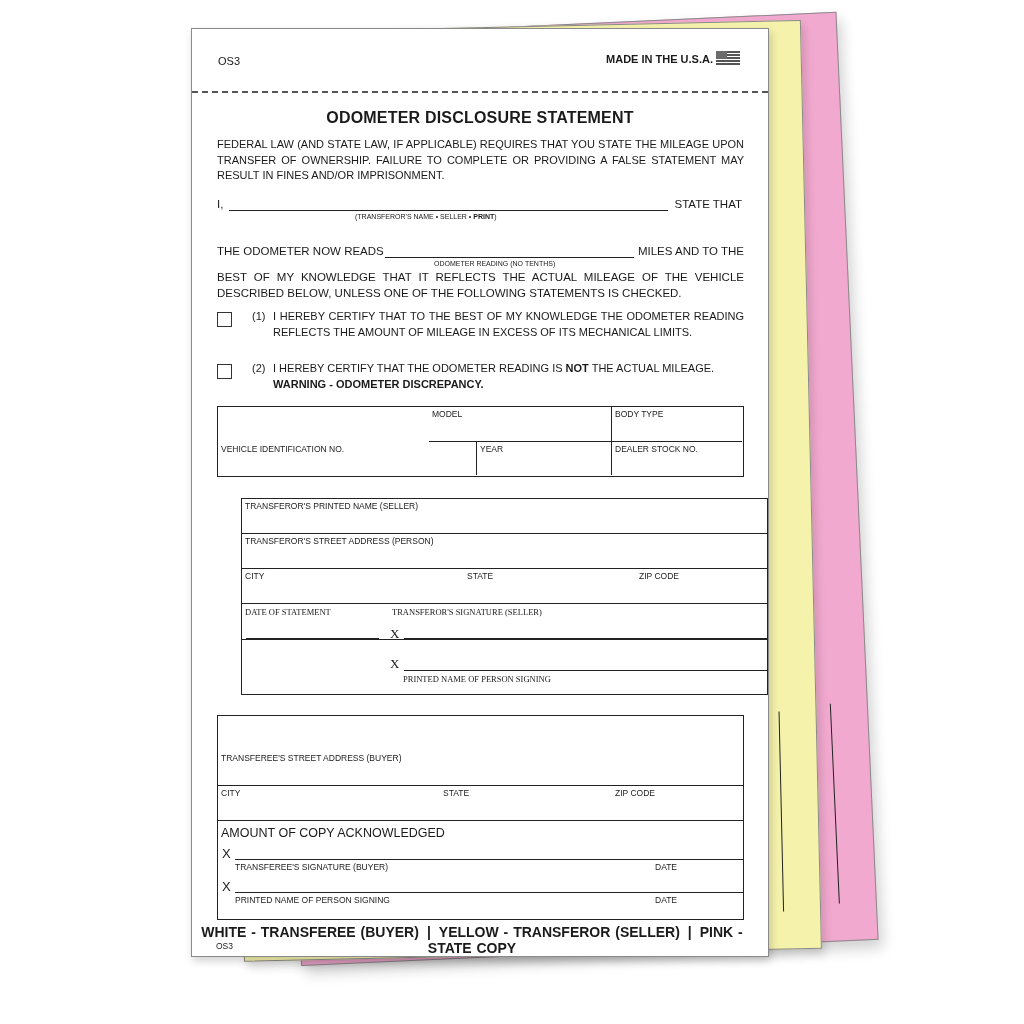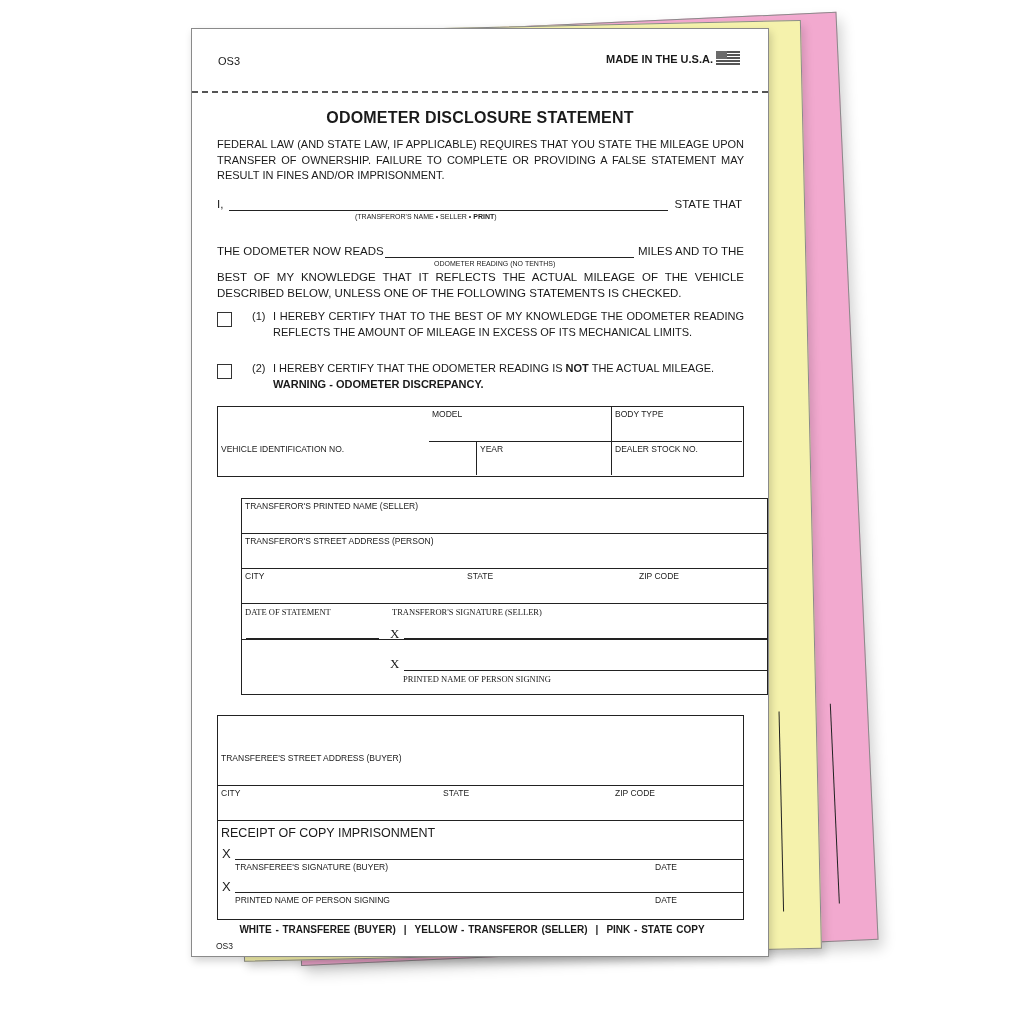--- a/index.html
+++ b/index.html
@@ -52,21 +52,21 @@
     .stmt { font-size: 11px; line-height: 15.5px; text-align: justify; }
     .grid-box { position: absolute; left: 25px; width: 527px; border: 1.5px solid #222; box-sizing: border-box; }
     .cell { position: absolute; border-right: 1px solid #222; border-bottom: 1px solid #222; box-sizing: border-box; font-size: 8.5px; padding: 2px 3px; }
     .cell.lastcol { border-right: none; }
     .cell.lastrow { border-bottom: none; }
     .row { position: absolute; left: 0; right: 0; border-bottom: 1px solid #222; box-sizing: border-box; font-size: 8.5px; }
     .row.last { border-bottom: none; }
     .lbl { position: absolute; font-size: 8.5px; white-space: nowrap; }
     .xmark { position: absolute; font-size: 13px; }
     .big-lbl { position: absolute; font-size: 12.5px; white-space: nowrap; }
-    .copy-legend { left: 0; right: 16px; top: 895px; text-align: center; font-size: 10px; font-weight: bold; word-spacing: 1px; }
+    .copy-legend { left: 0; right: 16px; top: 895px; text-align: center; font-size: 14px; font-weight: bold; word-spacing: 1px; }
     .copy-legend .sep { margin: 0 8px; }
     .code-bottom { left: 24px; top: 912px; font-size: 8.5px; }
   </style>
 </head>
 <body>
 
 <div class="sheet sheet-pink">
   <div class="under-box-edge"></div>
   <span class="under-label">OS3</span>
 </div>
@@ -157,21 +157,21 @@
   <div class="grid-box" style="top:686px;height:205px;">
     <div class="row" style="top:35px;height:35px;">
       <span class="lbl" style="left:3px;top:2px;">TRANSFEREE'S STREET ADDRESS (BUYER)</span>
     </div>
     <div class="row" style="top:70px;height:35px;">
       <span class="lbl" style="left:3px;top:2px;">CITY</span>
       <span class="lbl" style="left:225px;top:2px;">STATE</span>
       <span class="lbl" style="left:397px;top:2px;">ZIP CODE</span>
     </div>
     <div class="row last" style="top:105px;height:97px;">
-      <span class="big-lbl" style="left:3px;top:5px;">RECEIPT OF COPY IMPRISONMENT</span>
+      <span class="big-lbl" style="left:3px;top:5px;">AMOUNT OF COPY ACKNOWLEDGED</span>
       <span class="xmark" style="left:4px;top:25px;">X</span>
       <div class="fill-line" style="left:17px;right:0;top:38px;"></div>
       <span class="lbl" style="left:17px;top:41px;">TRANSFEREE'S SIGNATURE (BUYER)</span>
       <span class="lbl" style="left:437px;top:41px;">DATE</span>
       <span class="xmark" style="left:4px;top:58px;">X</span>
       <div class="fill-line" style="left:17px;right:0;top:71px;"></div>
       <span class="lbl" style="left:17px;top:74px;">PRINTED NAME OF PERSON SIGNING</span>
       <span class="lbl" style="left:437px;top:74px;">DATE</span>
     </div>
   </div>

